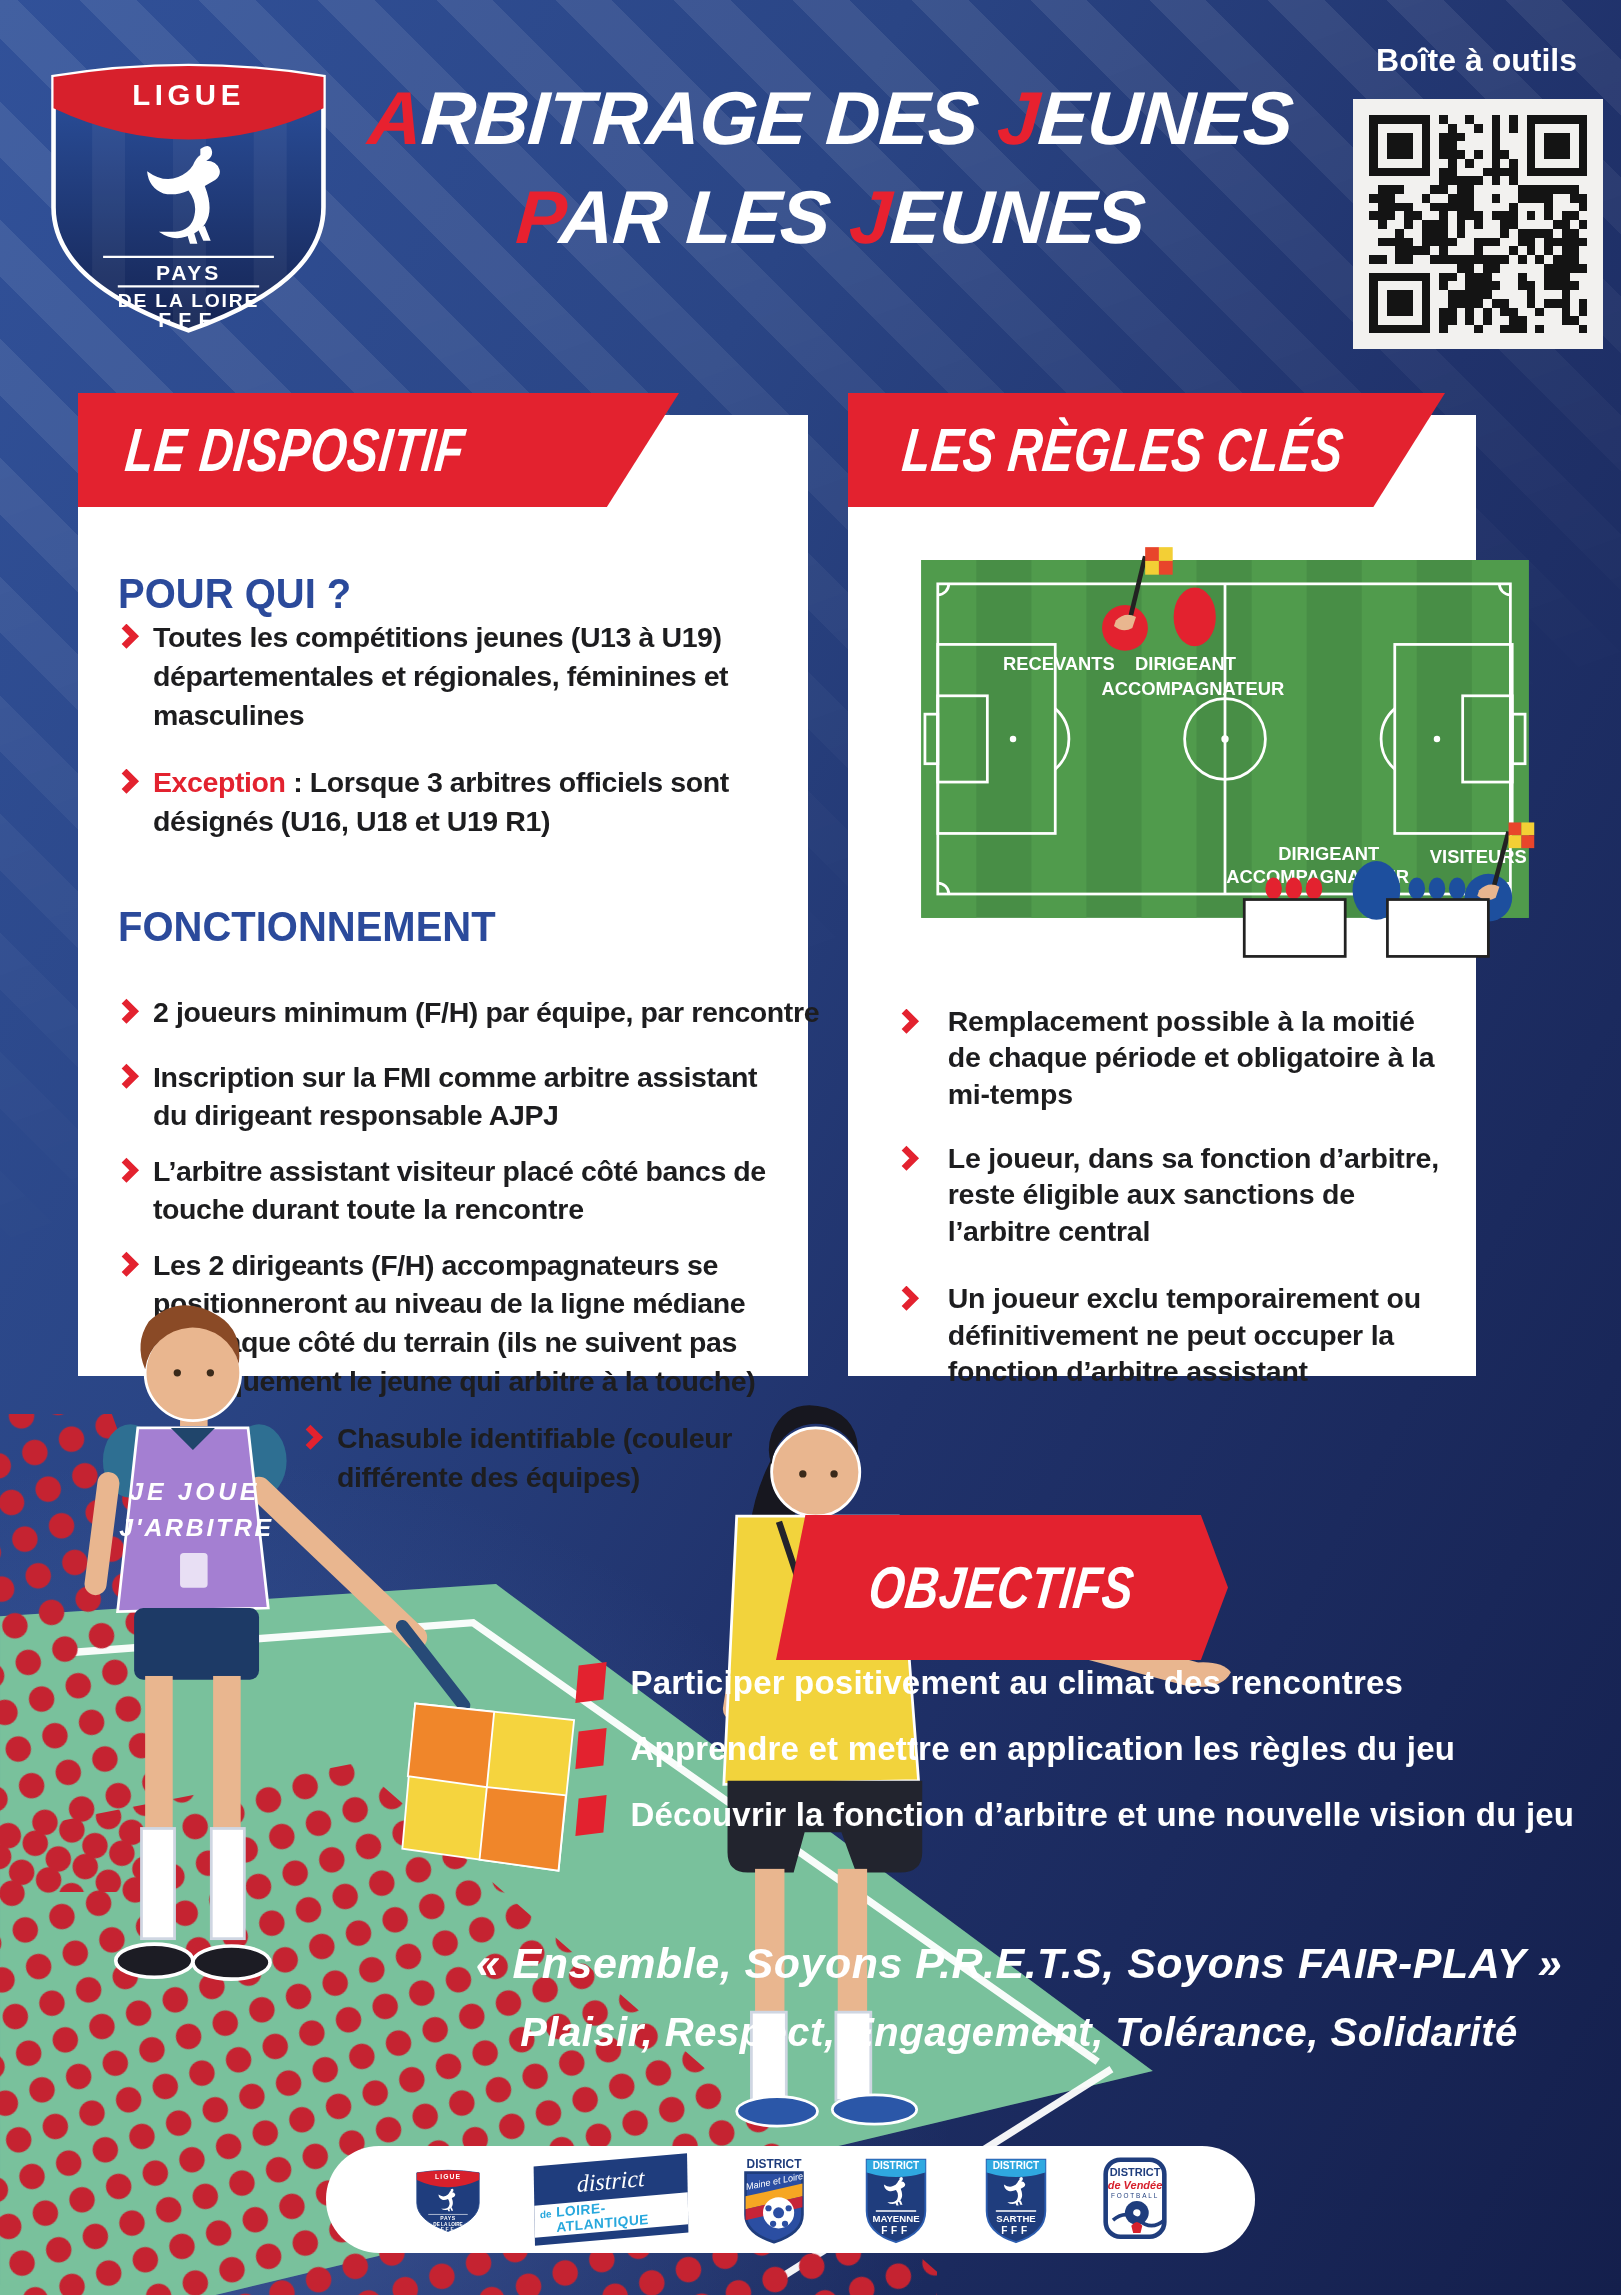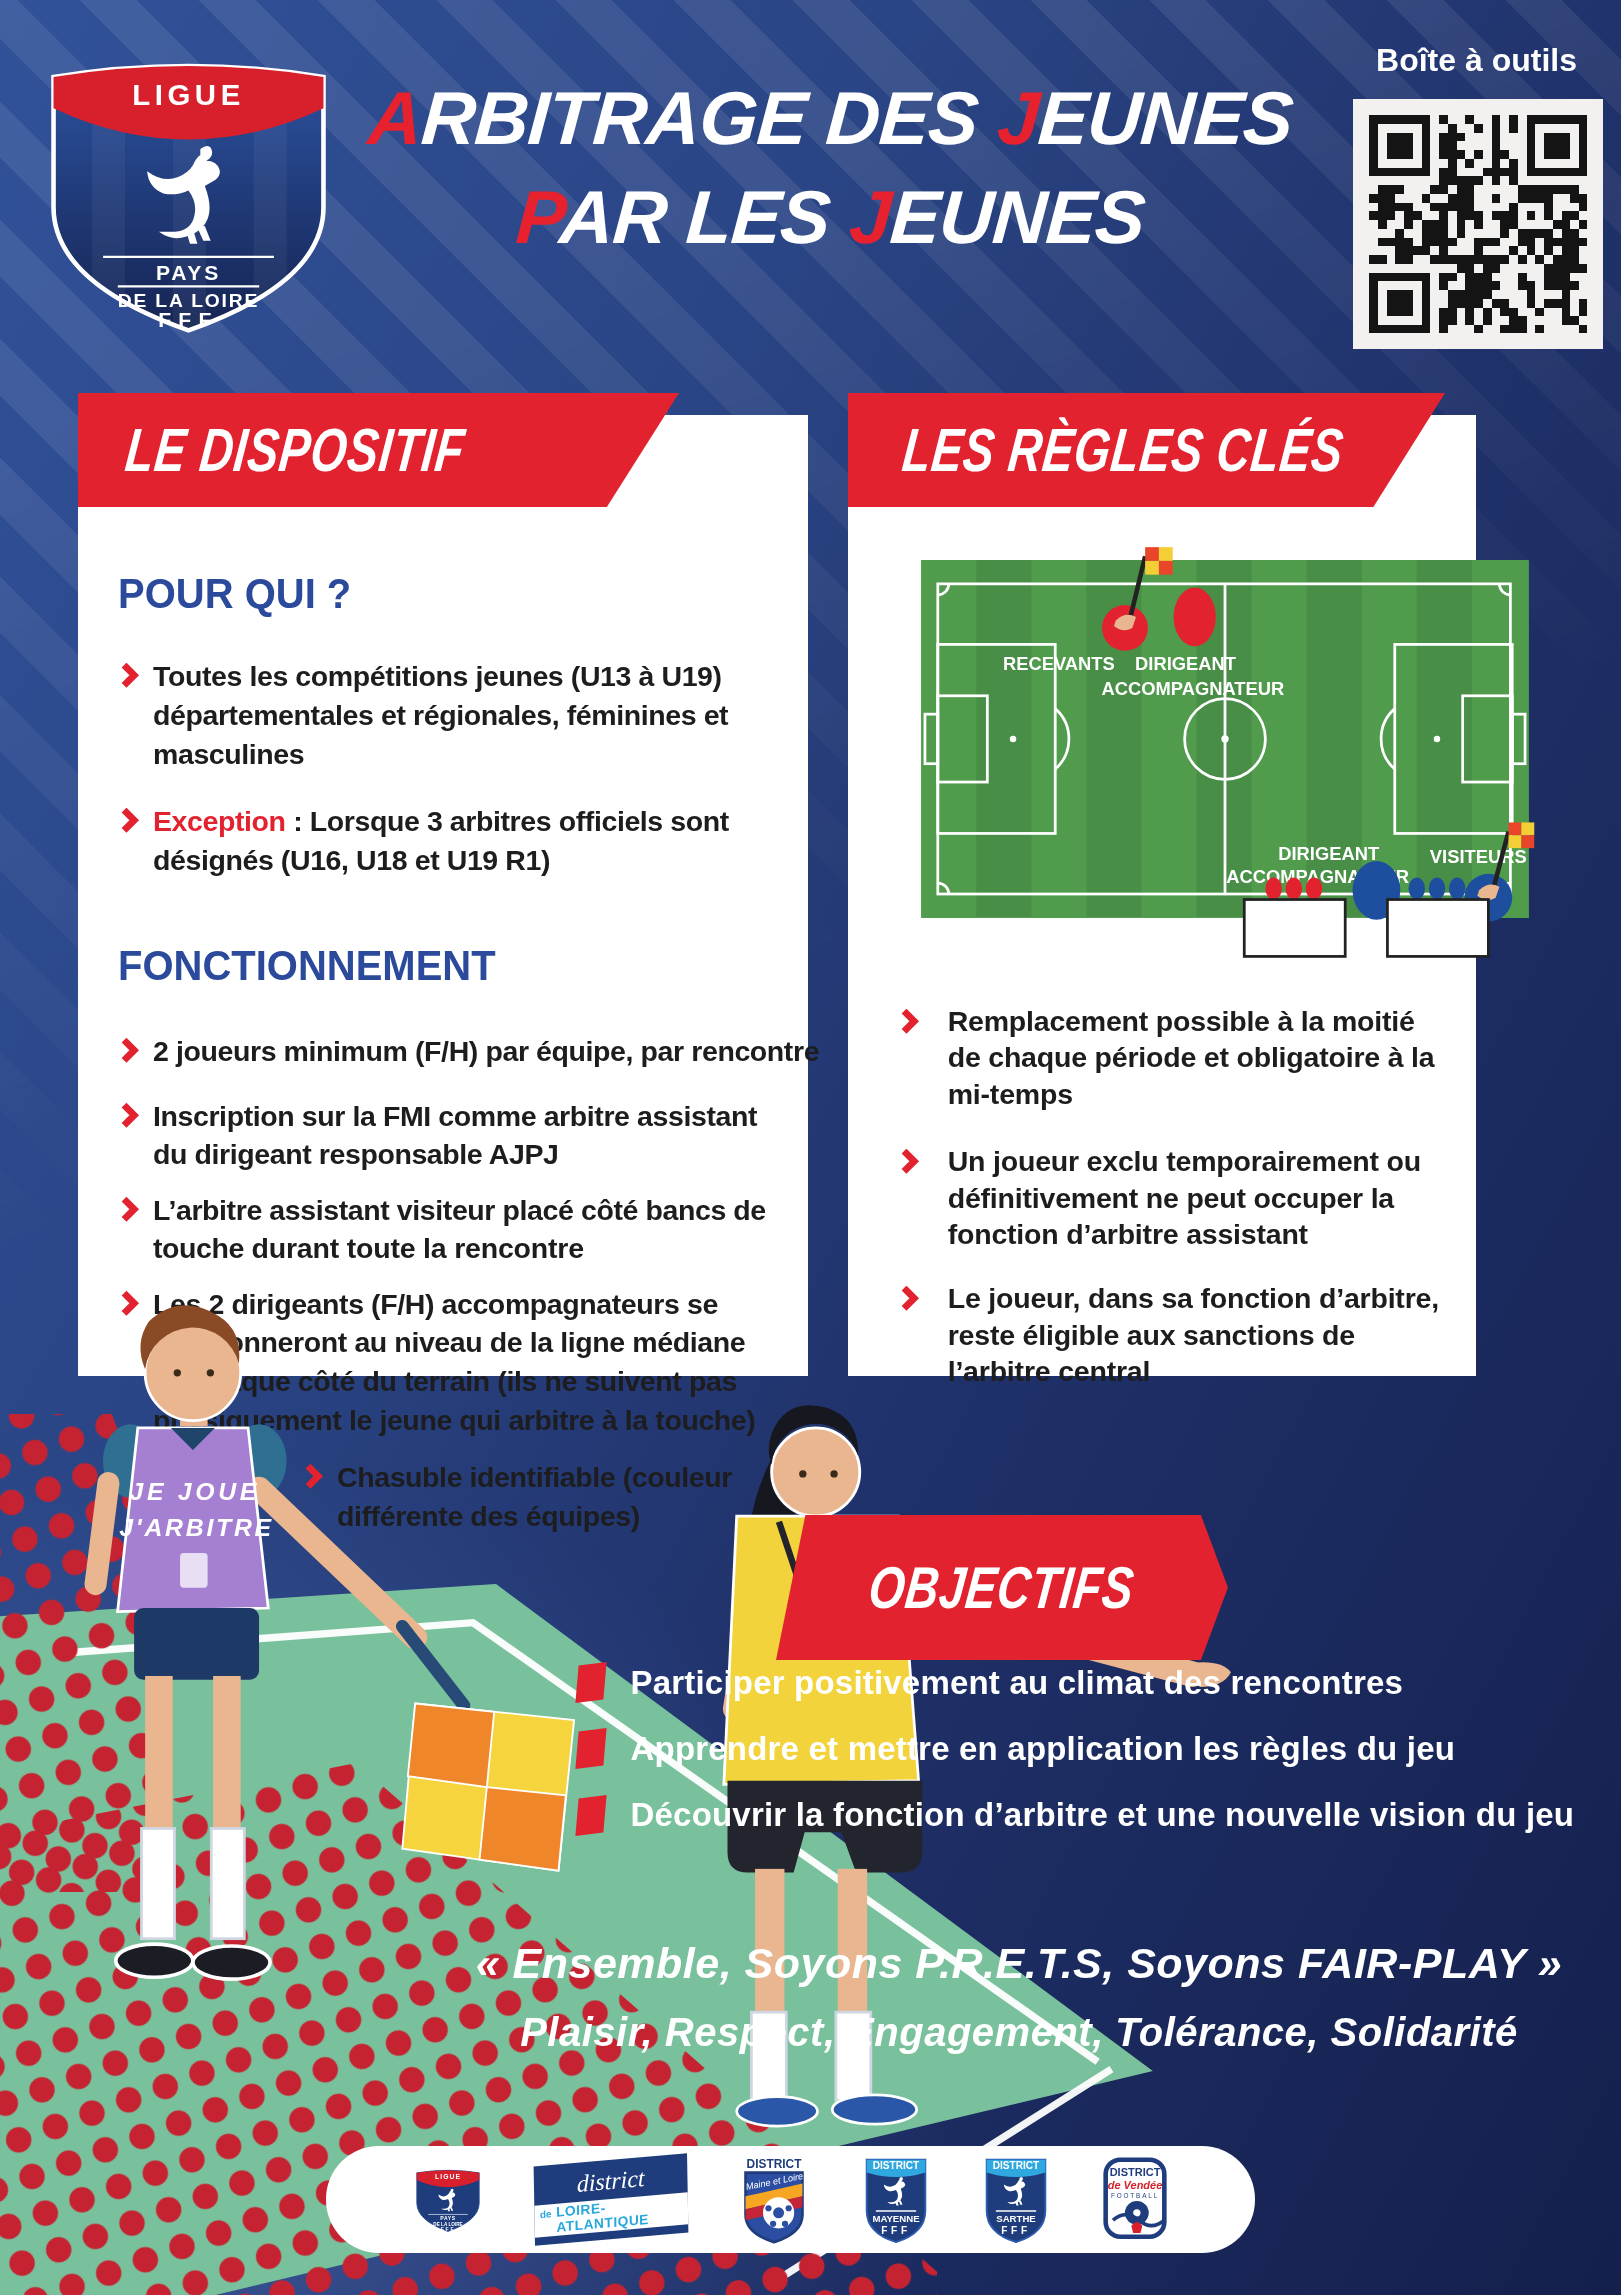--- a/index.html
+++ b/index.html
@@ -393,21 +393,21 @@
         <rect x="0" y="18" width="7" height="7" fill="#141414"></rect>
         <rect x="1" y="19" width="5" height="5" fill="#f2f1ef"></rect>
         <rect x="2" y="20" width="3" height="3" fill="#141414"></rect>
       </svg>
   </div>
 
   <div class="card card-left">
     <div class="pane-body" style="padding-top:154px;">
       <div class="sec-title">POUR QUI ?</div>
 
-      <div class="bullet" style="margin-top:39px;">
+      <div class="bullet" style="">
         <svg class="chev" width="24" height="31" viewBox="0 0 22 30">
             <path d="M4 3 L16 15 L4 27" stroke="#e3222f" stroke-width="8" fill="none"></path>
           </svg>
         <span class="txt">Toutes les compétitions jeunes (U13 à U19) départementales et régionales, féminines et masculines</span>
       </div>
 
       <div class="bullet" style="margin-top:29px;justify-content:space-between;">
         <svg class="chev" width="24" height="31" viewBox="0 0 22 30">
             <path d="M4 3 L16 15 L4 27" stroke="#e3222f" stroke-width="8" fill="none"></path>
           </svg>
@@ -540,31 +540,31 @@
       </svg>
     </div>
 
     <div class="pane-body" style="padding-top:588px; padding-left:35px;">
       <div class="bullet">
         <svg class="chev" width="24" height="31" viewBox="0 0 22 30">
             <path d="M4 3 L16 15 L4 27" stroke="#e3222f" stroke-width="8" fill="none"></path>
           </svg>
         <span class="txt">Remplacement possible à la moitié de chaque période et obligatoire à la mi-temps</span>
       </div>
+      <div class="bullet" style="margin-top:27.5px;">
+        <svg class="chev" width="24" height="31" viewBox="0 0 22 30">
+            <path d="M4 3 L16 15 L4 27" stroke="#e3222f" stroke-width="8" fill="none"></path>
+          </svg>
+        <span class="txt">Le joueur, dans sa fonction d’arbitre, reste éligible aux sanctions de l’arbitre central</span>
+      </div>
       <div class="bullet" style="margin-top:31px;">
         <svg class="chev" width="24" height="31" viewBox="0 0 22 30">
             <path d="M4 3 L16 15 L4 27" stroke="#e3222f" stroke-width="8" fill="none"></path>
           </svg>
         <span class="txt">Un joueur exclu temporairement ou définitivement ne peut occuper la fonction d’arbitre assistant</span>
-      </div>
-      <div class="bullet" style="margin-top:27.5px;">
-        <svg class="chev" width="24" height="31" viewBox="0 0 22 30">
-            <path d="M4 3 L16 15 L4 27" stroke="#e3222f" stroke-width="8" fill="none"></path>
-          </svg>
-        <span class="txt">Le joueur, dans sa fonction d’arbitre, reste éligible aux sanctions de l’arbitre central</span>
       </div>
     </div>
   </div>
 
   <div class="banner banner-left">
     <span class="banner-text">LE DISPOSITIF</span>
   </div>
   <div class="banner banner-right">
     <span class="banner-text">LES RÈGLES CLÉS</span>
   </div>

